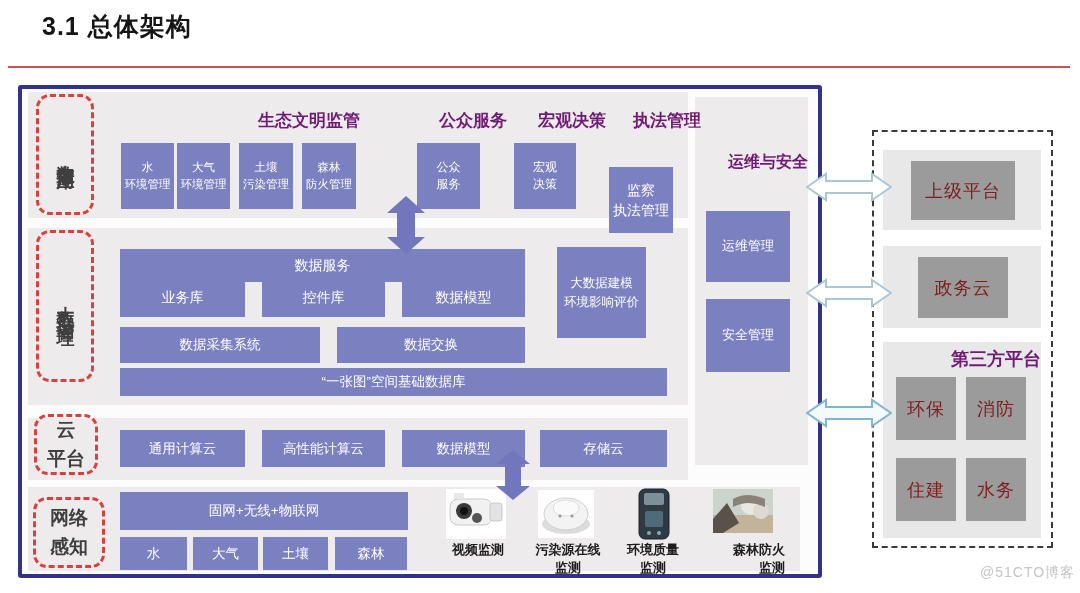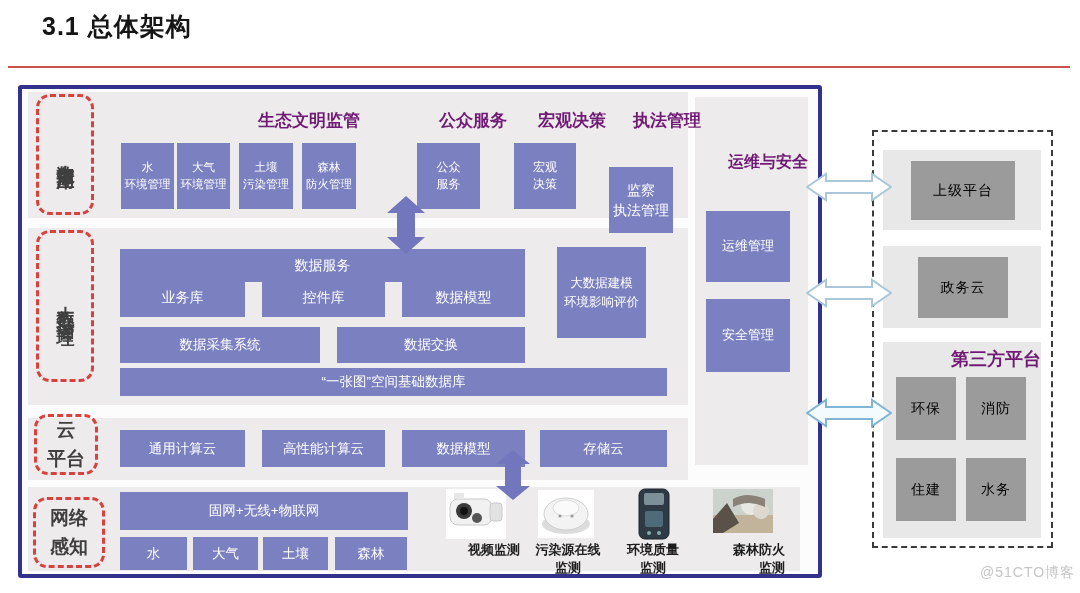--- a/index.html
+++ b/index.html
@@ -16,22 +16,22 @@
   .band{ background:var(--band); position:absolute; }
   .lbl{ position:absolute; border:3px dashed var(--red); border-radius:14px; color:#3f3f3f;
         font-weight:bold; font-size:19px; display:flex; align-items:center; justify-content:center;
         text-align:center; white-space:pre-line; line-height:1.5; }
   .vert{ writing-mode:vertical-rl; text-orientation:upright; letter-spacing:2px; }
   .hdr{ position:absolute; font-weight:bold; color:#701a75; font-size:17px; text-align:right; }
   .pbox{ position:absolute; background:var(--purple); color:#fff; display:flex; align-items:center;
          justify-content:center; text-align:center; white-space:pre-line; line-height:1.45; font-size:12px; }
   .ext-panel{ left:872px; top:130px; width:181px; height:418px; border:2px dashed #3a3a3a; background:#fff; }
   .ext-sec{ position:absolute; background:#e9e8e8; }
-  .gbox{ position:absolute; background:var(--gray-box); color:#000000; display:flex; align-items:center;
-         justify-content:center; font-size:14px; letter-spacing:1px; }
+  .gbox{ position:absolute; background:var(--gray-box); color:#7f1d1d; display:flex; align-items:center;
+         justify-content:center; font-size:18px; letter-spacing:1px; }
   .cap{ position:absolute; font-size:13px; color:#1d1d1d; text-align:center; white-space:pre-line; line-height:1.35; font-weight:bold;}
   .watermark{ left:980px; top:564px; font-size:14px; color:#c5c5c5; letter-spacing:1px; }
   svg{ display:block; }
   .z5{ z-index:5; } .z4{ z-index:4; } .z2{ z-index:2; } .z1{ z-index:1; }
 </style>
 </head>
 <body>
 
 <div id="root">
 
@@ -139,21 +139,21 @@
   <div class="abs z2" style="left:713px;top:489px;">
     <svg width="60" height="44" viewBox="0 0 60 44">
       <rect x="0" y="0" width="60" height="44" fill="#ccd2cc"></rect>
       <rect x="0" y="26" width="60" height="18" fill="#c2b49a"></rect>
       <path d="M0 30 L14 14 L26 34 L10 44 L0 44 Z" fill="#5a5148"></path>
       <circle cx="38" cy="16" r="10" fill="#e9e7e1"></circle>
       <circle cx="48" cy="22" r="8" fill="#ded9d0"></circle>
       <path d="M20 10 Q34 2 52 10 L52 18 Q36 10 20 18 Z" fill="#8a8278"></path>
     </svg>
   </div>
-  <div class="cap z2" style="left:456px;top:541px;width:76px;">视频监测</div>
+  <div class="cap z2" style="left:440px;top:541px;width:76px;">视频监测</div>
   <div class="cap z2" style="left:527px;top:541px;width:82px;">污染源在线
 监测</div>
   <div class="cap z2" style="left:612px;top:541px;width:82px;">环境质量
 监测</div>
   <div class="cap z2" style="left:703px;top:541px;width:82px;text-align:right;">森林防火
 监测</div>
 
   <div class="hdr z2" style="left:695px;top:152px;width:113px;font-size:16px;">运维与安全</div>
   <div class="pbox z2" style="left:706px;top:211px;width:84px;height:71px;font-size:13px;">运维管理</div>
   <div class="pbox z2" style="left:706px;top:299px;width:84px;height:73px;font-size:13px;">安全管理</div>

